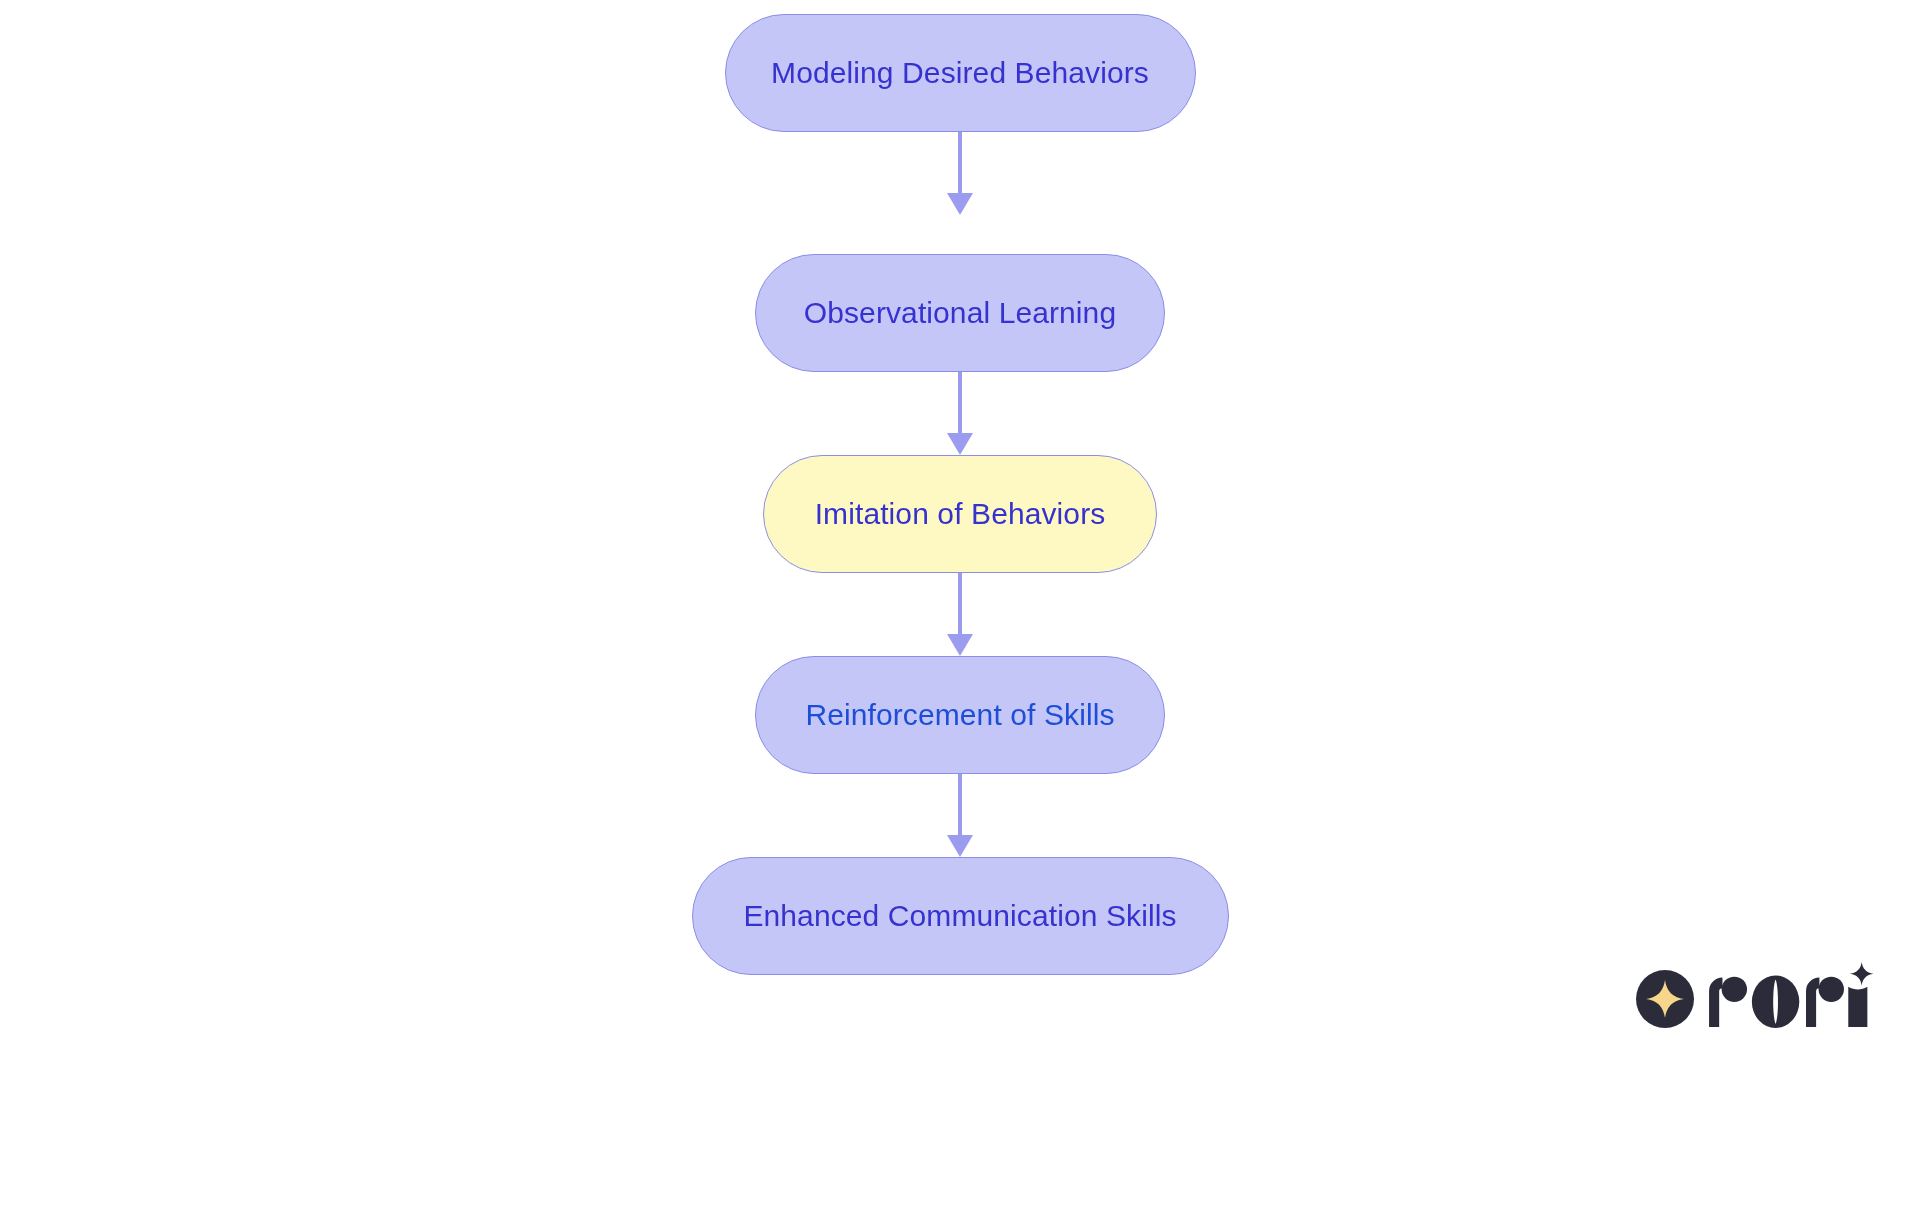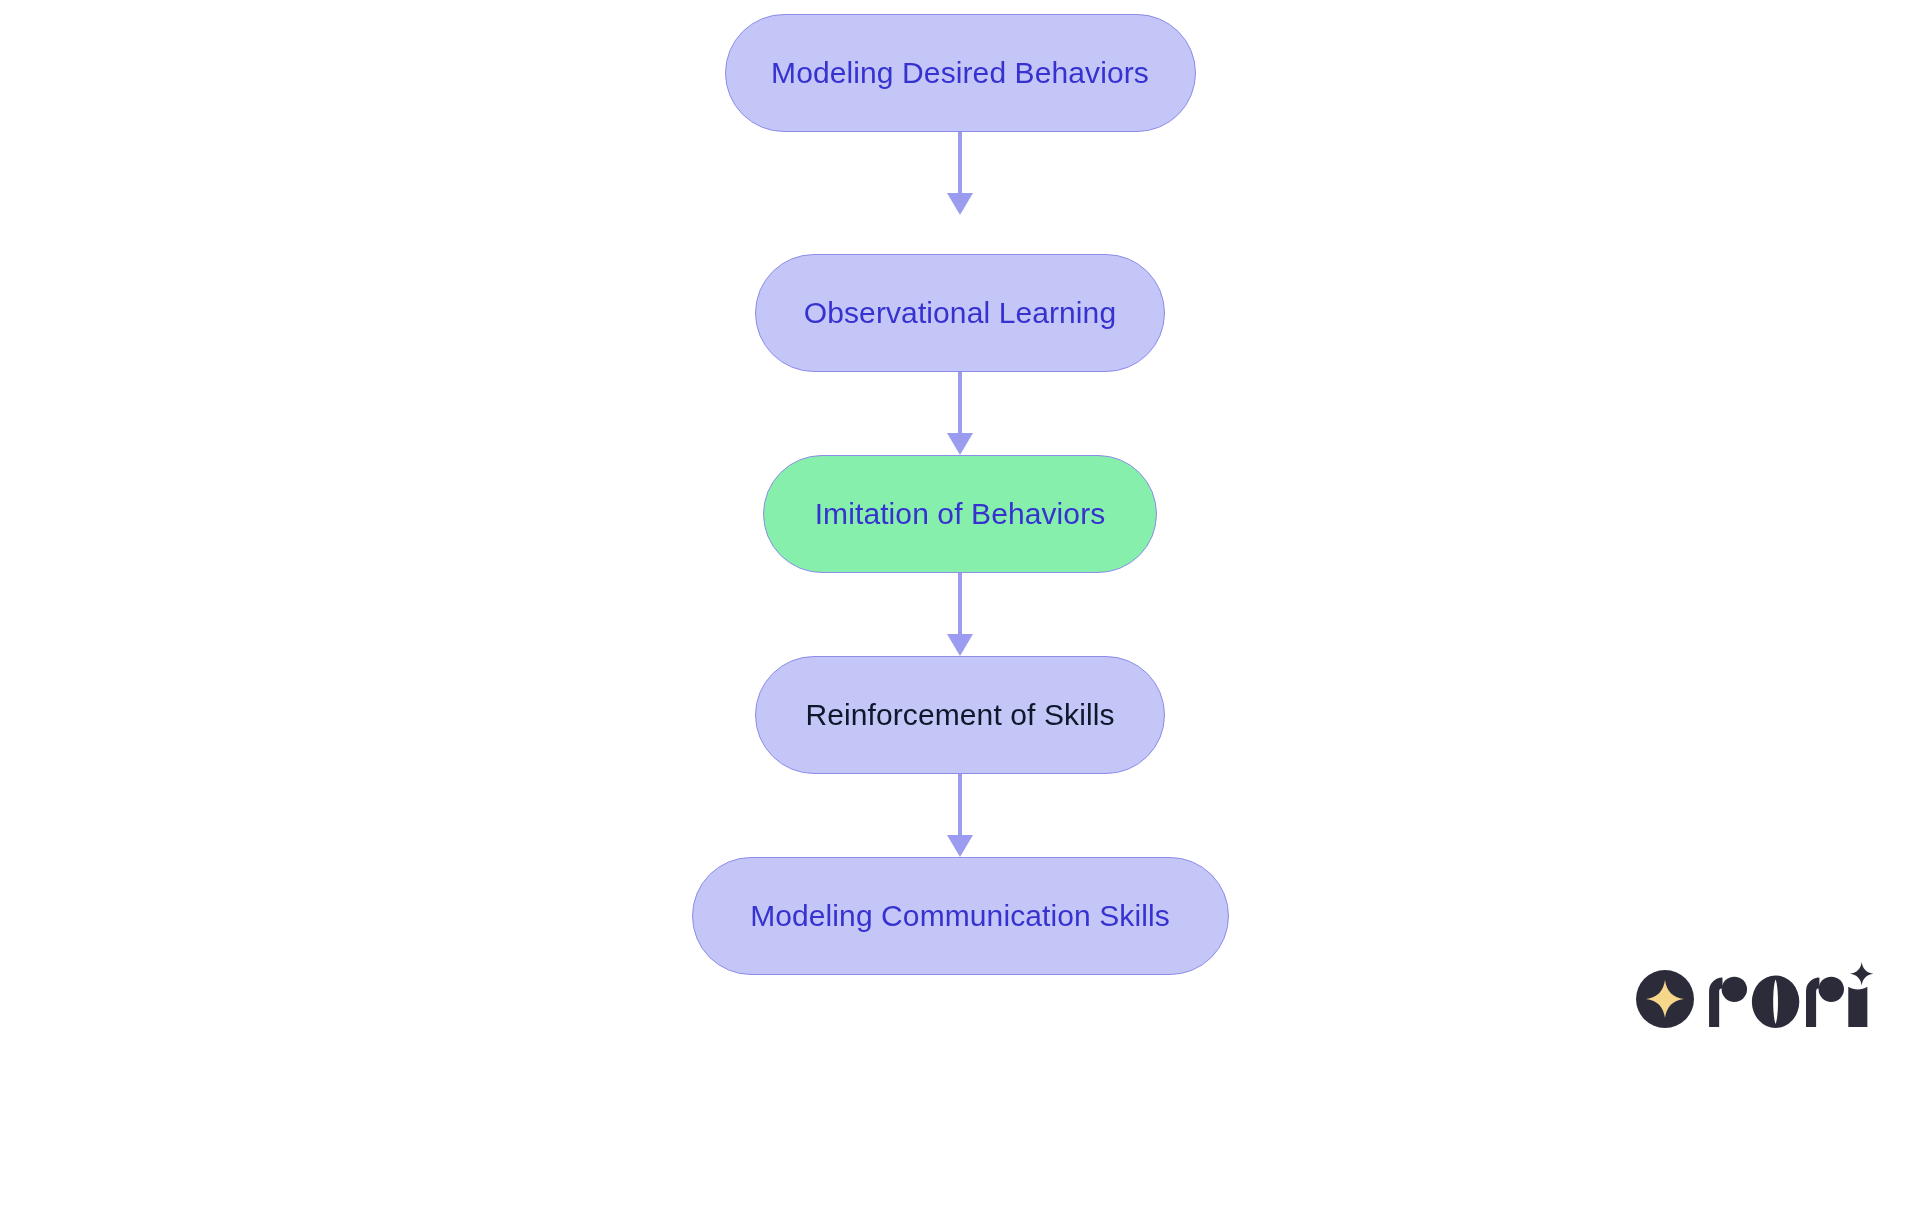--- a/index.html
+++ b/index.html
@@ -129,40 +129,40 @@
 
     <div class="node node-2" style="background: rgb(197, 198, 248); border-color: rgb(140, 140, 233); color: rgb(54, 50, 207); margin-top: 39px;">
       <span class="node-label">Observational Learning</span>
     </div>
 
     <div class="connector gap-2">
       <div class="connector-line" style="background: rgb(155, 156, 239);"></div>
       <div class="connector-head" style="border-top-color: rgb(155, 156, 239);"></div>
     </div>
 
-    <div class="node node-3" style="background: #86efac; border-color: rgb(140, 140, 233); color: rgb(54, 50, 207);">
+    <div class="node node-3" style="background: #fef9c3; border-color: rgb(140, 140, 233); color: rgb(54, 50, 207);">
       <span class="node-label">Imitation of Behaviors</span>
     </div>
 
     <div class="connector gap-3">
       <div class="connector-line" style="background: rgb(155, 156, 239);"></div>
       <div class="connector-head" style="border-top-color: rgb(155, 156, 239);"></div>
     </div>
 
-    <div class="node node-4" style="background: rgb(197, 198, 248); border-color: rgb(140, 140, 233); color: #0f172a;">
+    <div class="node node-4" style="background: rgb(197, 198, 248); border-color: rgb(140, 140, 233); color: #1d4ed8;">
       <span class="node-label">Reinforcement of Skills</span>
     </div>
 
     <div class="connector gap-4">
       <div class="connector-line" style="background: rgb(155, 156, 239);"></div>
       <div class="connector-head" style="border-top-color: rgb(155, 156, 239);"></div>
     </div>
 
     <div class="node node-5" style="background: rgb(197, 198, 248); border-color: rgb(140, 140, 233); color: rgb(54, 50, 207);">
-      <span class="node-label">Modeling Communication Skills</span>
+      <span class="node-label">Enhanced Communication Skills</span>
     </div>
 
   </div>
 
   <div id="brand-logo">
 
     <div class="logo-mark" style="background: rgb(43, 43, 58);">
       <svg width="40" height="40" viewBox="0 0 40 40" aria-hidden="true">
         <path d="M20 1 C21.6 12.3 27.7 18.4 39 20 C27.7 21.6 21.6 27.7 20 39 C18.4 27.7 12.3 21.6 1 20 C12.3 18.4 18.4 12.3 20 1 Z" fill="#f5d68a"></path>
       </svg>

